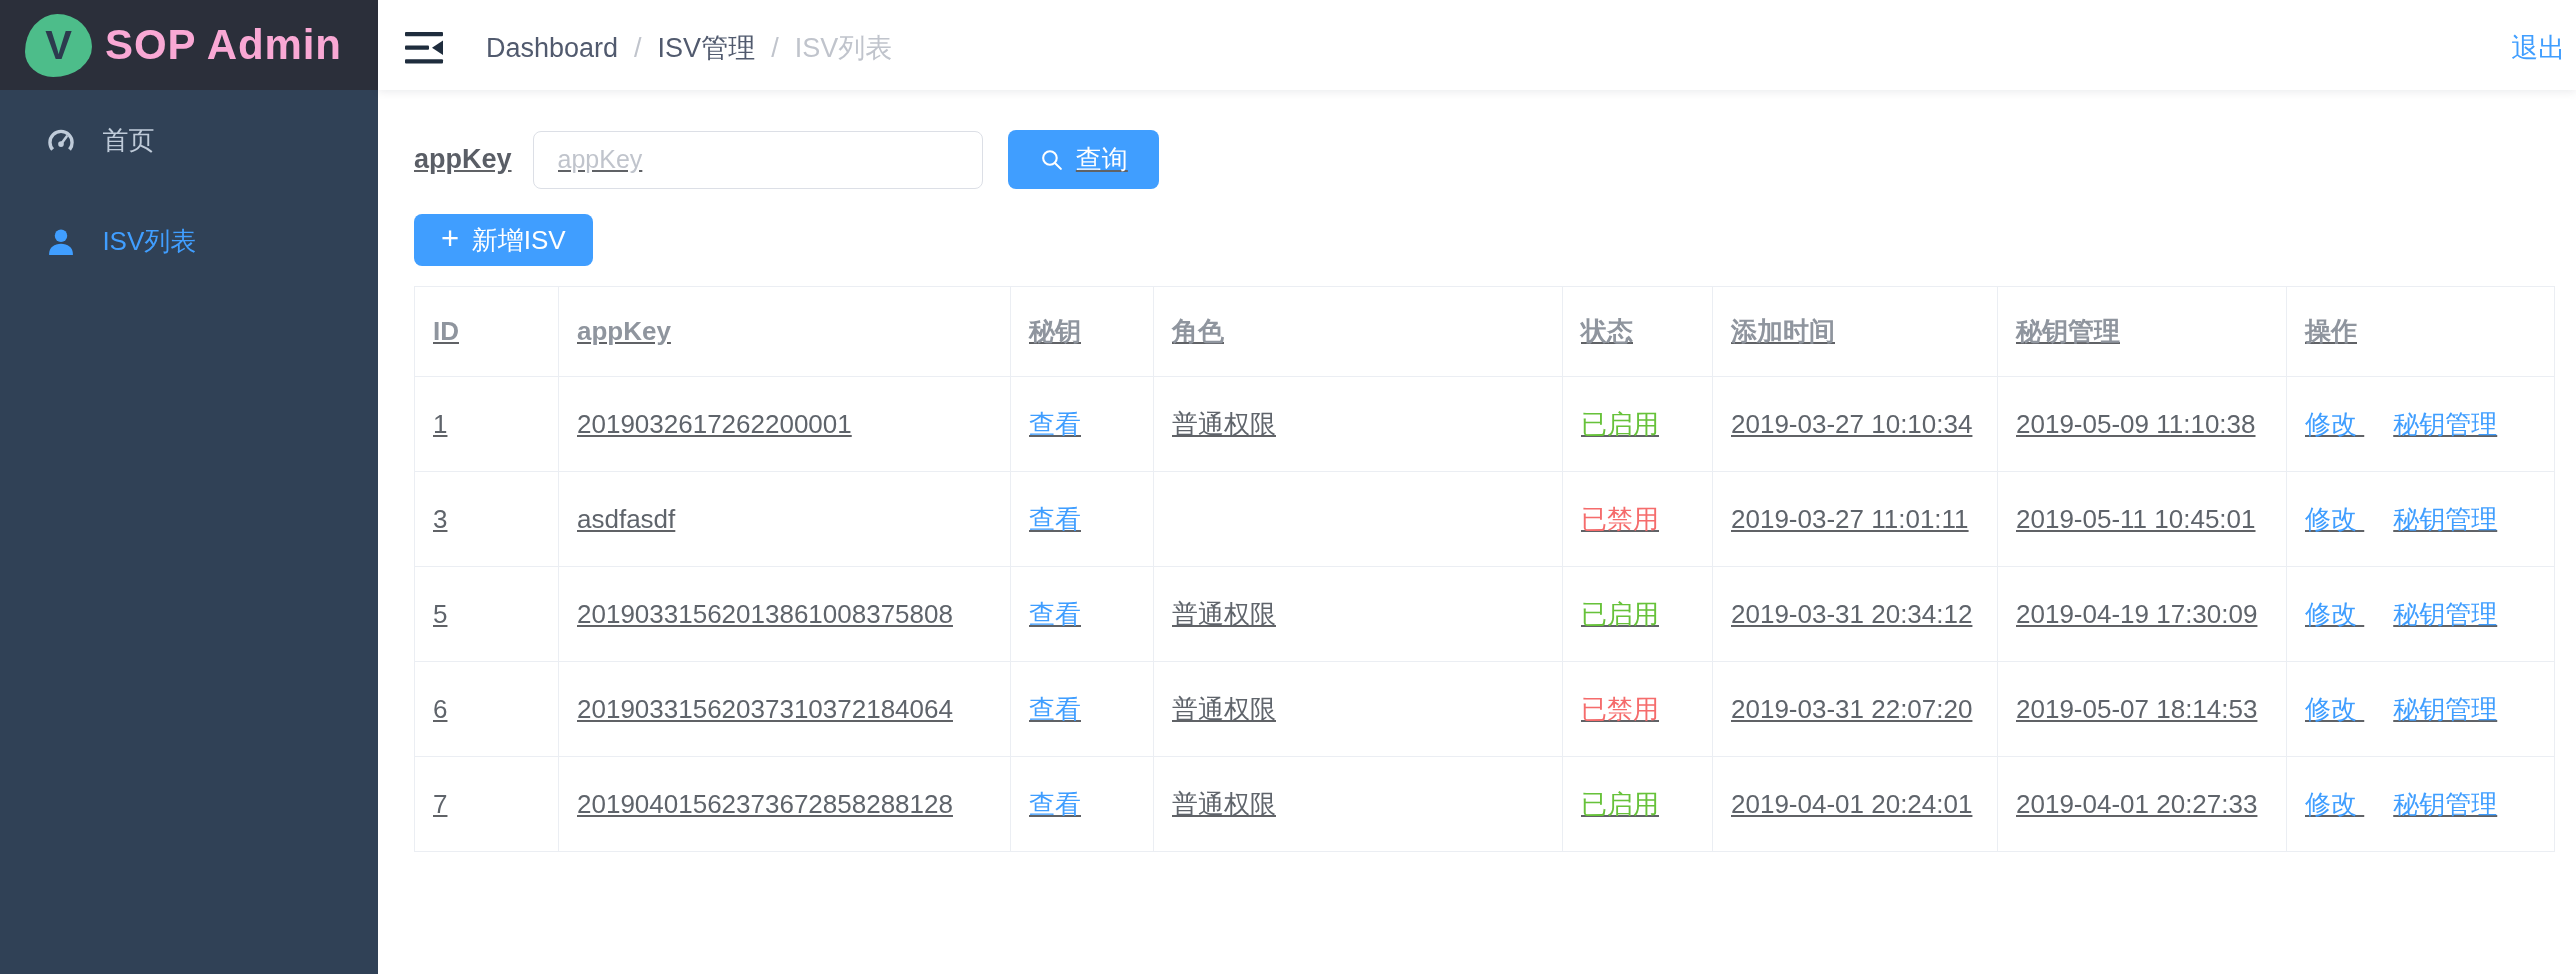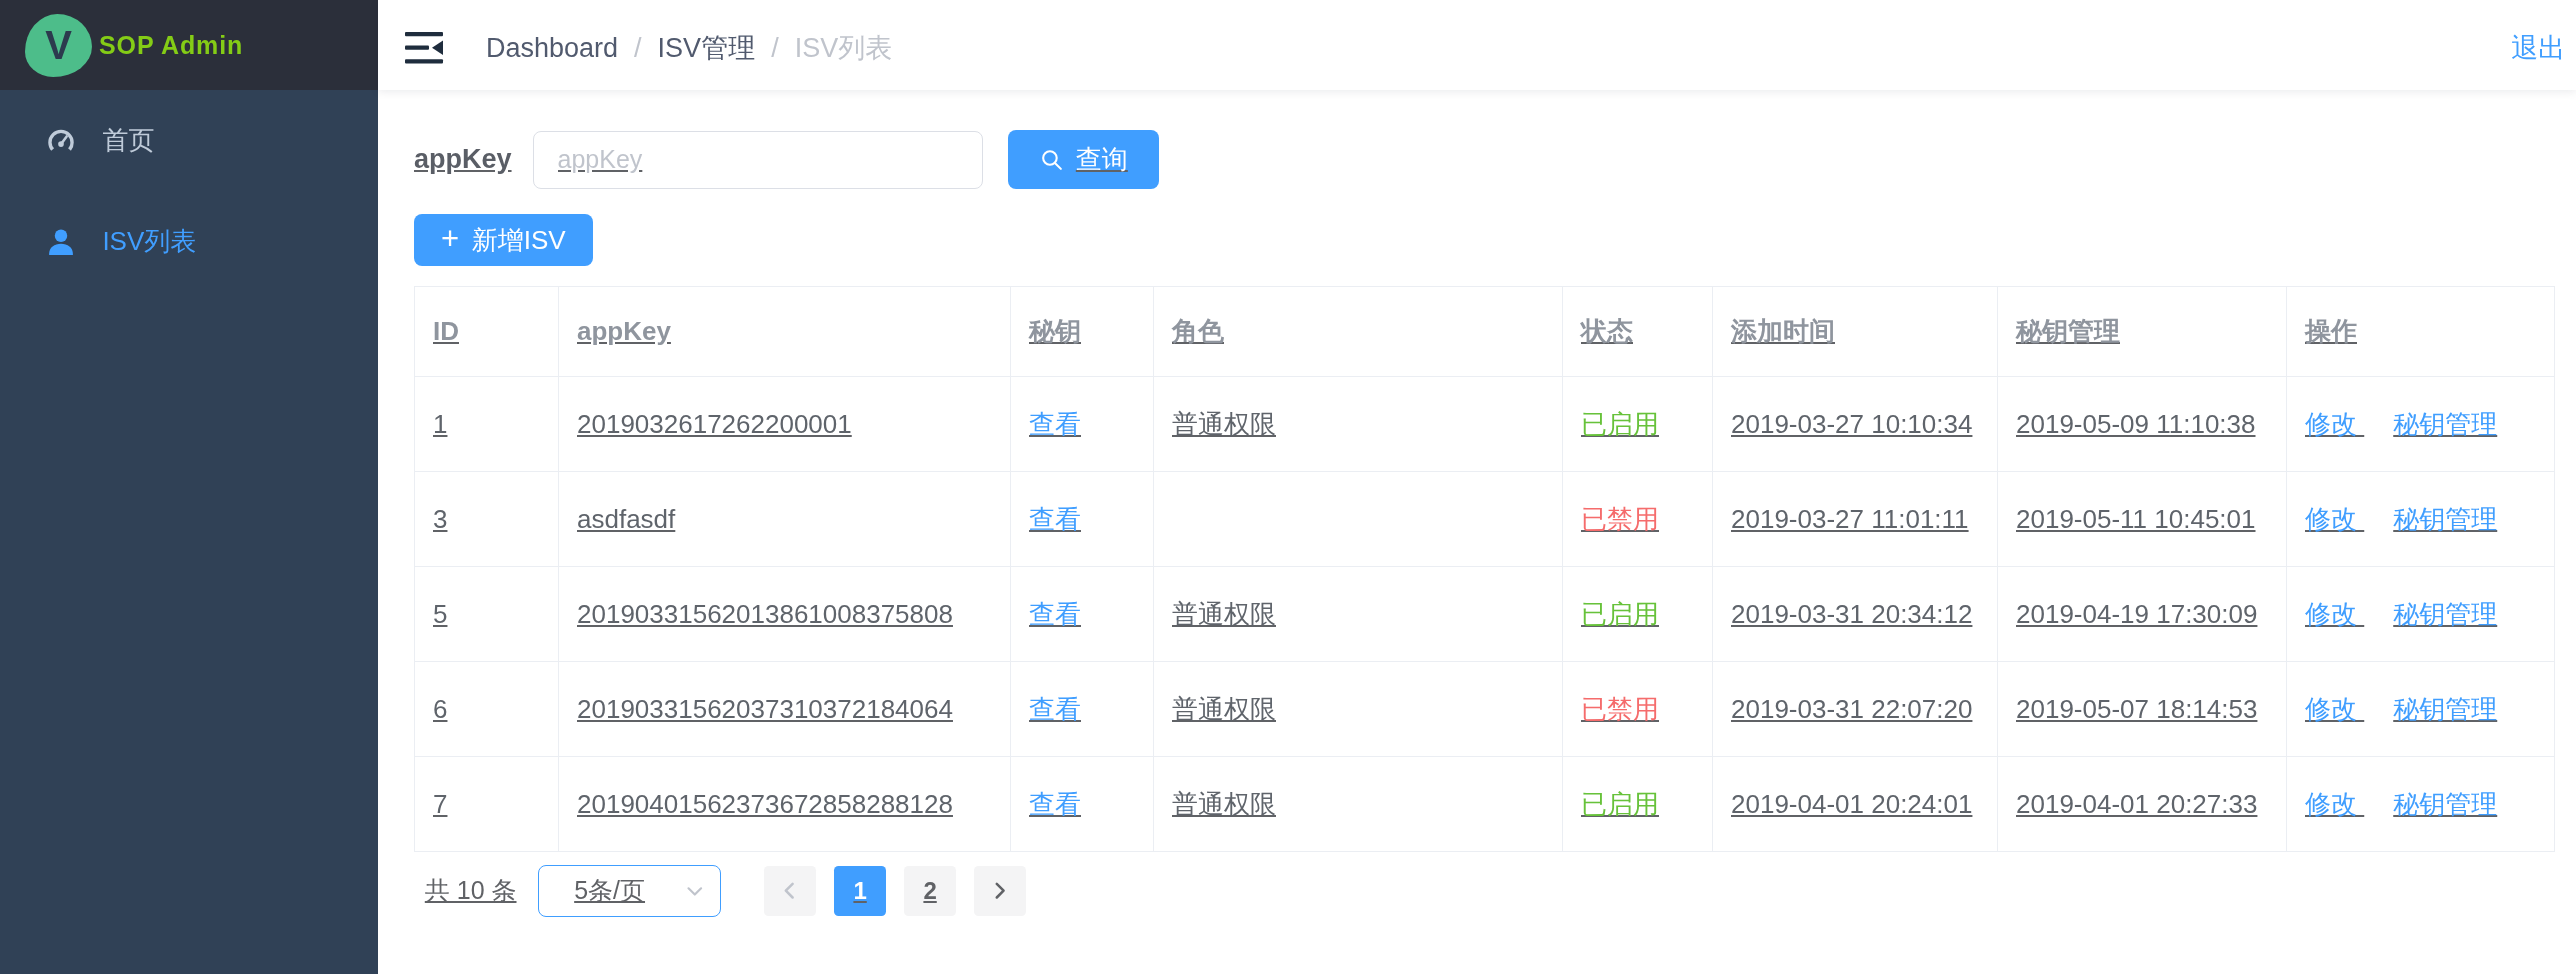--- a/index.html
+++ b/index.html
@@ -11,21 +11,21 @@
 
   
   .sidebar { width:378px; flex-shrink:0; background:#304156; display:flex; flex-direction:column; }
   .logo-band { height:90px; background:#2b2f3a; display:flex; align-items:center; padding-left:25px; }
   .logo-blob {
     width:67px; height:63px; background:#4dbd8a;
     border-radius:48% 52% 58% 42% / 60% 52% 48% 40%;
     display:flex; align-items:center; justify-content:center;
   }
   .logo-blob span { color:#2c3a4e; font-weight:bold; font-size:40px; }
-  .logo-title { color:#84cc16; font-size:25px; font-weight:600; margin-left:7px; letter-spacing:0.9px; }
+  .logo-title { color:#f9a8d4; font-size:42px; font-weight:600; margin-left:13px; letter-spacing:0.9px; }
   .menu { padding-top:0;text-align:center; }
   .menu-item { height:101px; display:flex; align-items:center; padding:0 34px 0 43px; color:#bfcbd9; font-size:26px; cursor:pointer; }
   .menu-item.active { color:#409eff; }
   .mi-icon { width:36px; height:36px; margin-right:23.4px; display:flex; align-items:center; justify-content:center; }
   .mi-icon svg { width:34px; height:34px; }
   .mi-chevron { margin-left:auto; display:flex; }
   .mi-chevron svg { width:23.4px; height:23.4px; stroke:#9aa7b8; }
 
   
   .main { flex:1; display:flex; flex-direction:column; min-width:0; }
@@ -255,40 +255,15 @@
           <a class="tlink">秘钥管理</a>
         </td>
       </tr>
     </tbody>
       </table>
     </div>
 
     
 
     
-    <div class="pagination">
-      <span class="pg-total">共 10 条</span>
-      <div class="pg-size">
-        <span class="pg-size-label">5条/页</span>
-        <span class="pg-size-arrow">
-          <svg viewBox="0 0 24 24" fill="none">
-              <path d="M5 9l7 7 7-7" stroke-width="2.4" stroke-linecap="round" stroke-linejoin="round"></path>
-            </svg>
-        </span>
-      </div>
-      <div class="pager">
-        <span class="pg-btn disabled">
-          <svg viewBox="0 0 24 24" fill="none">
-            <path d="M15 5l-7 7 7 7" stroke-width="2.6" stroke-linecap="round" stroke-linejoin="round"></path>
-          </svg>
-        </span>
-        <span class="pg-btn active">1</span>
-        <span class="pg-btn">2</span>
-        <span class="pg-btn">
-          <svg viewBox="0 0 24 24" fill="none">
-            <path d="M9 5l7 7-7 7" stroke-width="2.6" stroke-linecap="round" stroke-linejoin="round"></path>
-          </svg>
-        </span>
-      </div>
-    </div>
   </section>
 </div>
 
 
 </body></html>

